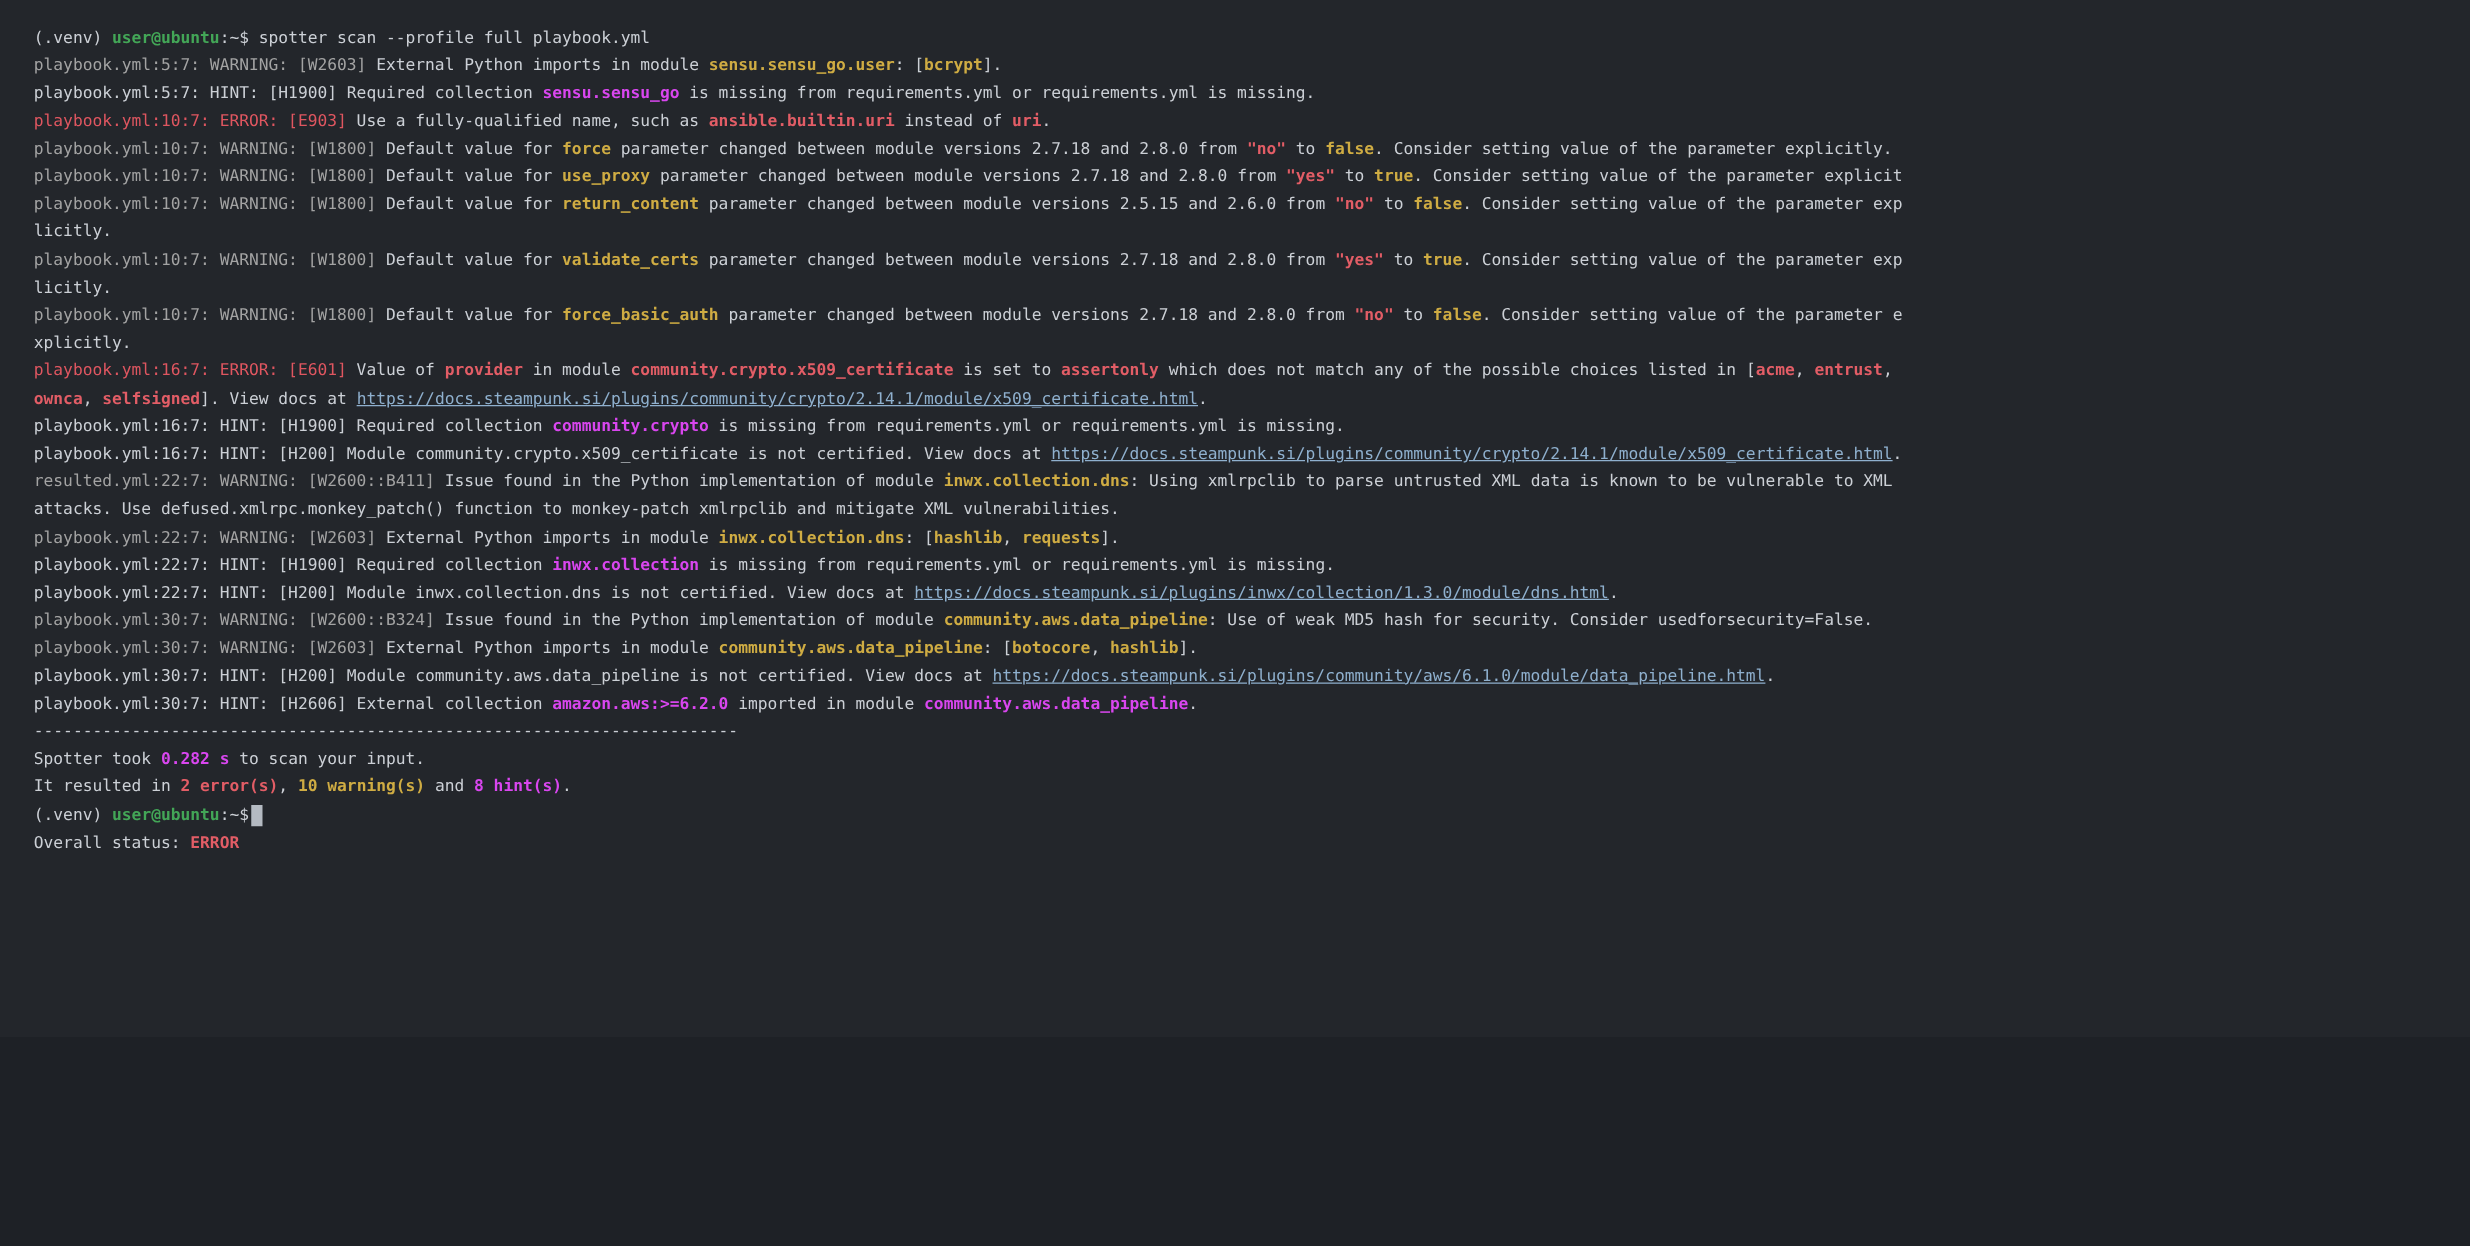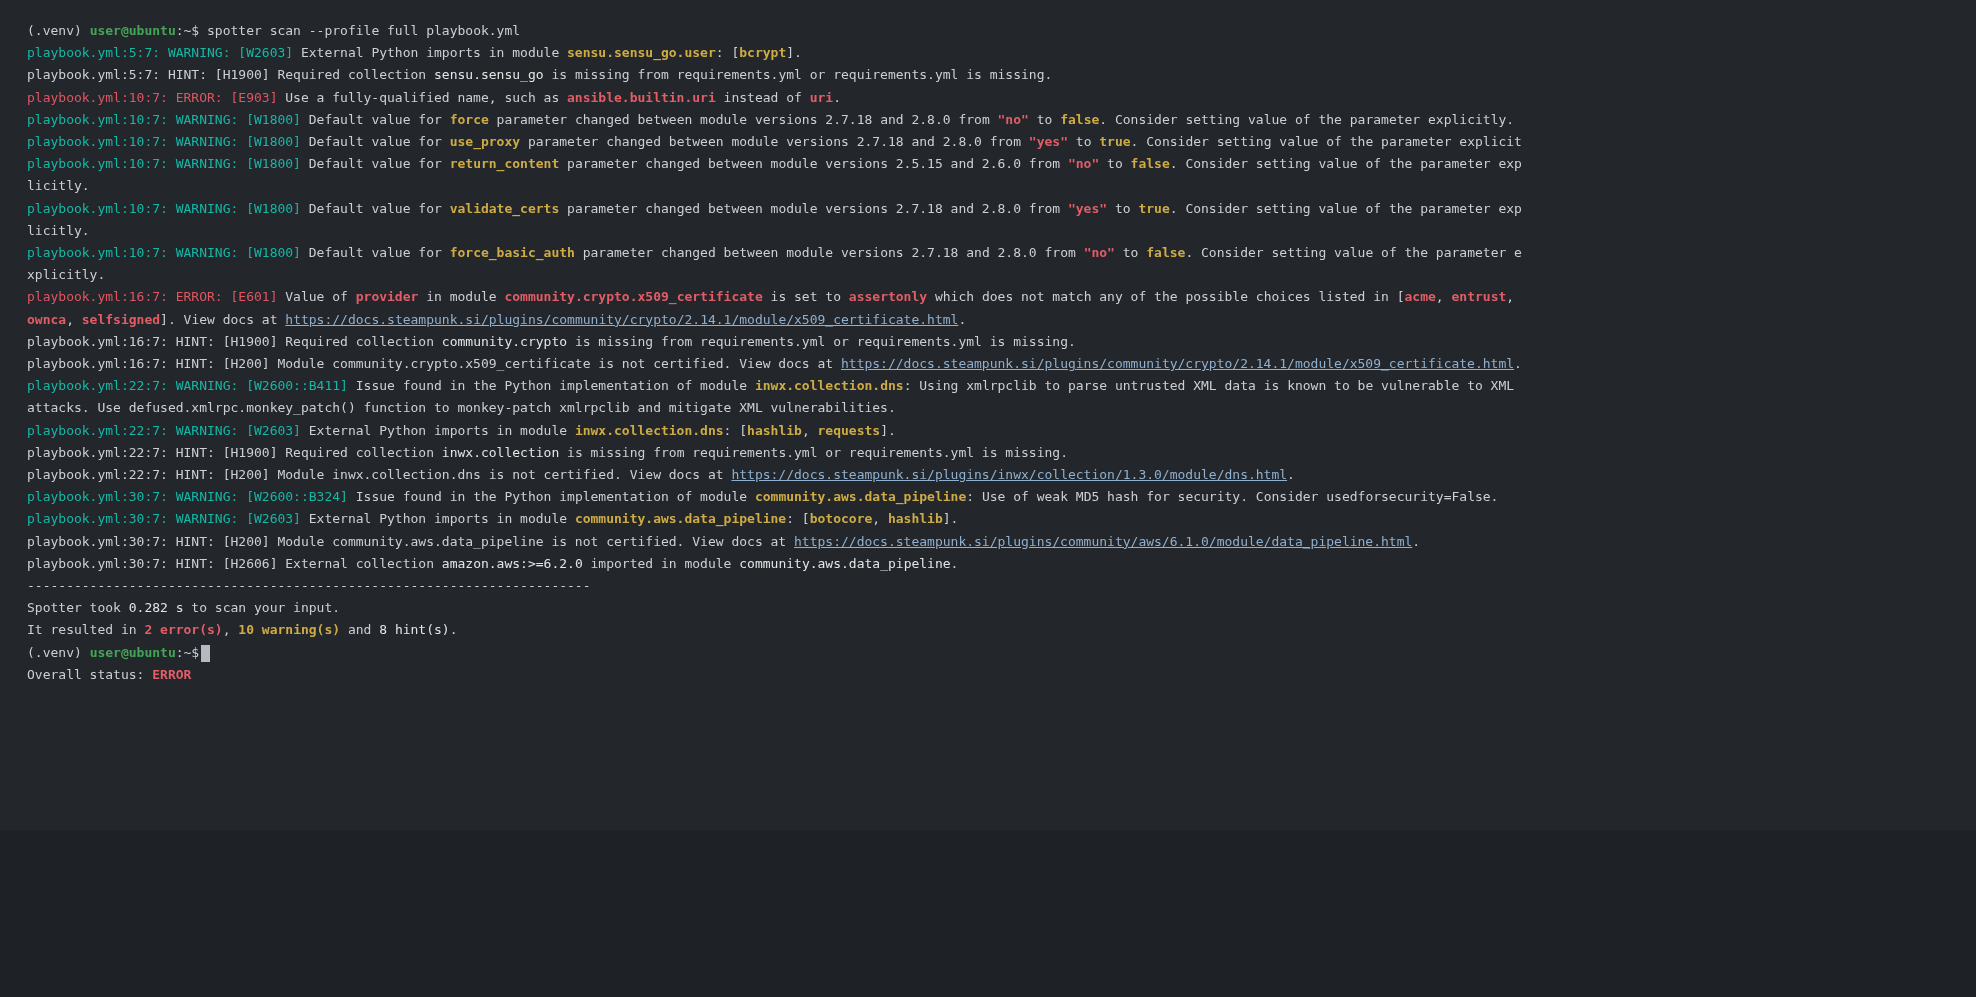--- a/index.html
+++ b/index.html
@@ -8,22 +8,22 @@
     background:#23262b;
     box-sizing:border-box;
     padding:20px 24px 0 27px;
     overflow:hidden;
     font-family:"DejaVu Sans Mono","Liberation Mono",monospace;
     font-size:13px;
     line-height:22.2px;
   }
   .line{white-space:pre;}
   .fg{color:#ccd0d6;}
-  .b{color:#e5e5e5;font-weight:normal;}
-  .y{color:#14b8a6;}
+  .b{color:#d946ef;font-weight:bold;}
+  .y{color:#a3a3a3;}
   .yb{color:#cfac43;font-weight:bold;text-align:right;}
   .r{color:#df5660;}
   .rb{color:#e25d66;font-weight:bold;}
   .g{color:#43a657;font-weight:bold;}
   .link{color:#8fb0ce;text-decoration:underline;cursor:pointer;}
   .cursor{
     display:inline-block;width:9px;height:17px;
     background:#b4bac2;vertical-align:middle;margin-left:2px;
   }
 </style>
@@ -41,21 +41,21 @@
       <div class="line"><span class="y">playbook.yml:10:7: WARNING: [W1800]</span><span class="fg"> Default value for </span><span class="yb">return_content</span><span class="fg"> parameter changed between module versions 2.5.15 and 2.6.0 from </span><span class="rb">"no"</span><span class="fg"> to </span><span class="yb">false</span><span class="fg">. Consider setting value of the parameter exp</span></div>
       <div class="line"><span class="fg">licitly.</span></div>
       <div class="line"><span class="y">playbook.yml:10:7: WARNING: [W1800]</span><span class="fg"> Default value for </span><span class="yb">validate_certs</span><span class="fg"> parameter changed between module versions 2.7.18 and 2.8.0 from </span><span class="rb">"yes"</span><span class="fg"> to </span><span class="yb">true</span><span class="fg">. Consider setting value of the parameter exp</span></div>
       <div class="line"><span class="fg">licitly.</span></div>
       <div class="line"><span class="y">playbook.yml:10:7: WARNING: [W1800]</span><span class="fg"> Default value for </span><span class="yb">force_basic_auth</span><span class="fg"> parameter changed between module versions 2.7.18 and 2.8.0 from </span><span class="rb">"no"</span><span class="fg"> to </span><span class="yb">false</span><span class="fg">. Consider setting value of the parameter e</span></div>
       <div class="line"><span class="fg">xplicitly.</span></div>
       <div class="line"><span class="r">playbook.yml:16:7: ERROR: [E601]</span><span class="fg"> Value of </span><span class="rb">provider</span><span class="fg"> in module </span><span class="rb">community.crypto.x509_certificate</span><span class="fg"> is set to </span><span class="rb">assertonly</span><span class="fg"> which does not match any of the possible choices listed in [</span><span class="rb">acme</span><span class="fg">, </span><span class="rb">entrust</span><span class="fg">,</span></div>
       <div class="line"><span class="rb">ownca</span><span class="fg">, </span><span class="rb">selfsigned</span><span class="fg">]. View docs at </span><span class="link">https://docs.steampunk.si/plugins/community/crypto/2.14.1/module/x509_certificate.html</span><span class="fg">.</span></div>
       <div class="line"><span class="fg">playbook.yml:16:7: HINT: [H1900] Required collection </span><span class="b">community.crypto</span><span class="fg"> is missing from requirements.yml or requirements.yml is missing.</span></div>
       <div class="line"><span class="fg">playbook.yml:16:7: HINT: [H200] Module community.crypto.x509_certificate is not certified. View docs at </span><span class="link">https://docs.steampunk.si/plugins/community/crypto/2.14.1/module/x509_certificate.html</span><span class="fg">.</span></div>
-      <div class="line"><span class="y">playbook.yml:22:7: WARNING: [W2600::B411]</span><span class="fg"> Issue found in the Python implementation of module </span><span class="yb">inwx.collection.dns</span><span class="fg">: Using xmlrpclib to parse untrusted XML data is known to be vulnerable to XML</span></div>
+      <div class="line"><span class="y">resulted.yml:22:7: WARNING: [W2600::B411]</span><span class="fg"> Issue found in the Python implementation of module </span><span class="yb">inwx.collection.dns</span><span class="fg">: Using xmlrpclib to parse untrusted XML data is known to be vulnerable to XML</span></div>
       <div class="line"><span class="fg">attacks. Use defused.xmlrpc.monkey_patch() function to monkey-patch xmlrpclib and mitigate XML vulnerabilities.</span></div>
       <div class="line"><span class="y">playbook.yml:22:7: WARNING: [W2603]</span><span class="fg"> External Python imports in module </span><span class="yb">inwx.collection.dns</span><span class="fg">: [</span><span class="yb">hashlib</span><span class="fg">, </span><span class="yb">requests</span><span class="fg">].</span></div>
       <div class="line"><span class="fg">playbook.yml:22:7: HINT: [H1900] Required collection </span><span class="b">inwx.collection</span><span class="fg"> is missing from requirements.yml or requirements.yml is missing.</span></div>
       <div class="line"><span class="fg">playbook.yml:22:7: HINT: [H200] Module inwx.collection.dns is not certified. View docs at </span><span class="link">https://docs.steampunk.si/plugins/inwx/collection/1.3.0/module/dns.html</span><span class="fg">.</span></div>
       <div class="line"><span class="y">playbook.yml:30:7: WARNING: [W2600::B324]</span><span class="fg"> Issue found in the Python implementation of module </span><span class="yb">community.aws.data_pipeline</span><span class="fg">: Use of weak MD5 hash for security. Consider usedforsecurity=False.</span></div>
       <div class="line"><span class="y">playbook.yml:30:7: WARNING: [W2603]</span><span class="fg"> External Python imports in module </span><span class="yb">community.aws.data_pipeline</span><span class="fg">: [</span><span class="yb">botocore</span><span class="fg">, </span><span class="yb">hashlib</span><span class="fg">].</span></div>
       <div class="line"><span class="fg">playbook.yml:30:7: HINT: [H200] Module community.aws.data_pipeline is not certified. View docs at </span><span class="link">https://docs.steampunk.si/plugins/community/aws/6.1.0/module/data_pipeline.html</span><span class="fg">.</span></div>
       <div class="line"><span class="fg">playbook.yml:30:7: HINT: [H2606] External collection </span><span class="b">amazon.aws:&gt;=6.2.0</span><span class="fg"> imported in module </span><span class="b">community.aws.data_pipeline</span><span class="fg">.</span></div>
       <div class="line"><span class="fg">------------------------------------------------------------------------</span></div>
       <div class="line"><span class="fg">Spotter took </span><span class="b">0.282 s</span><span class="fg"> to scan your input.</span></div>

